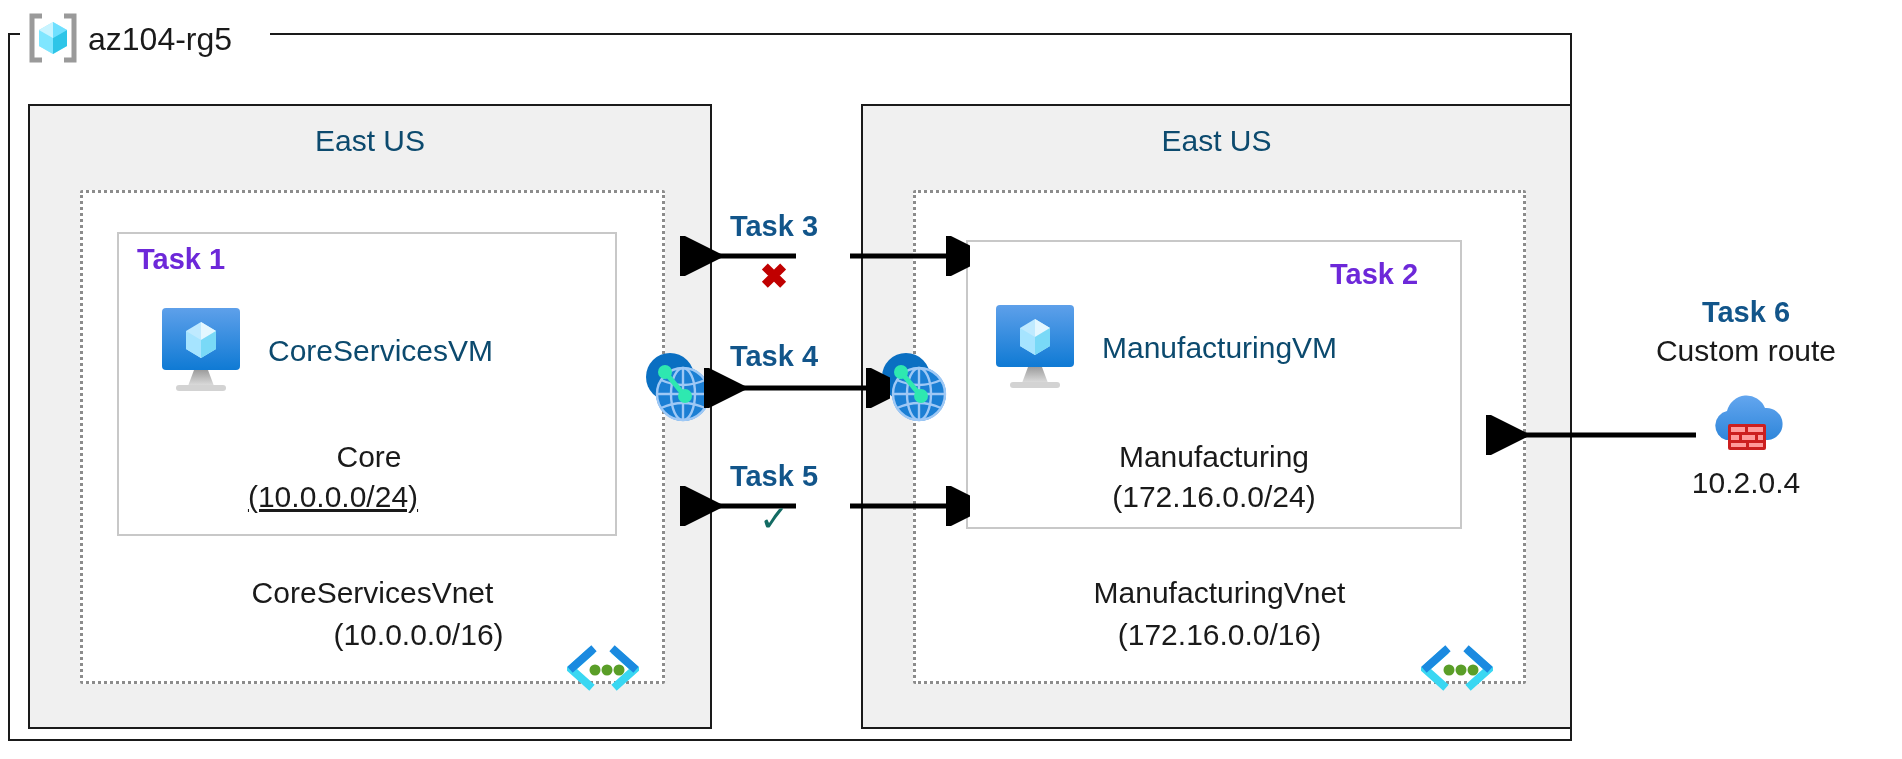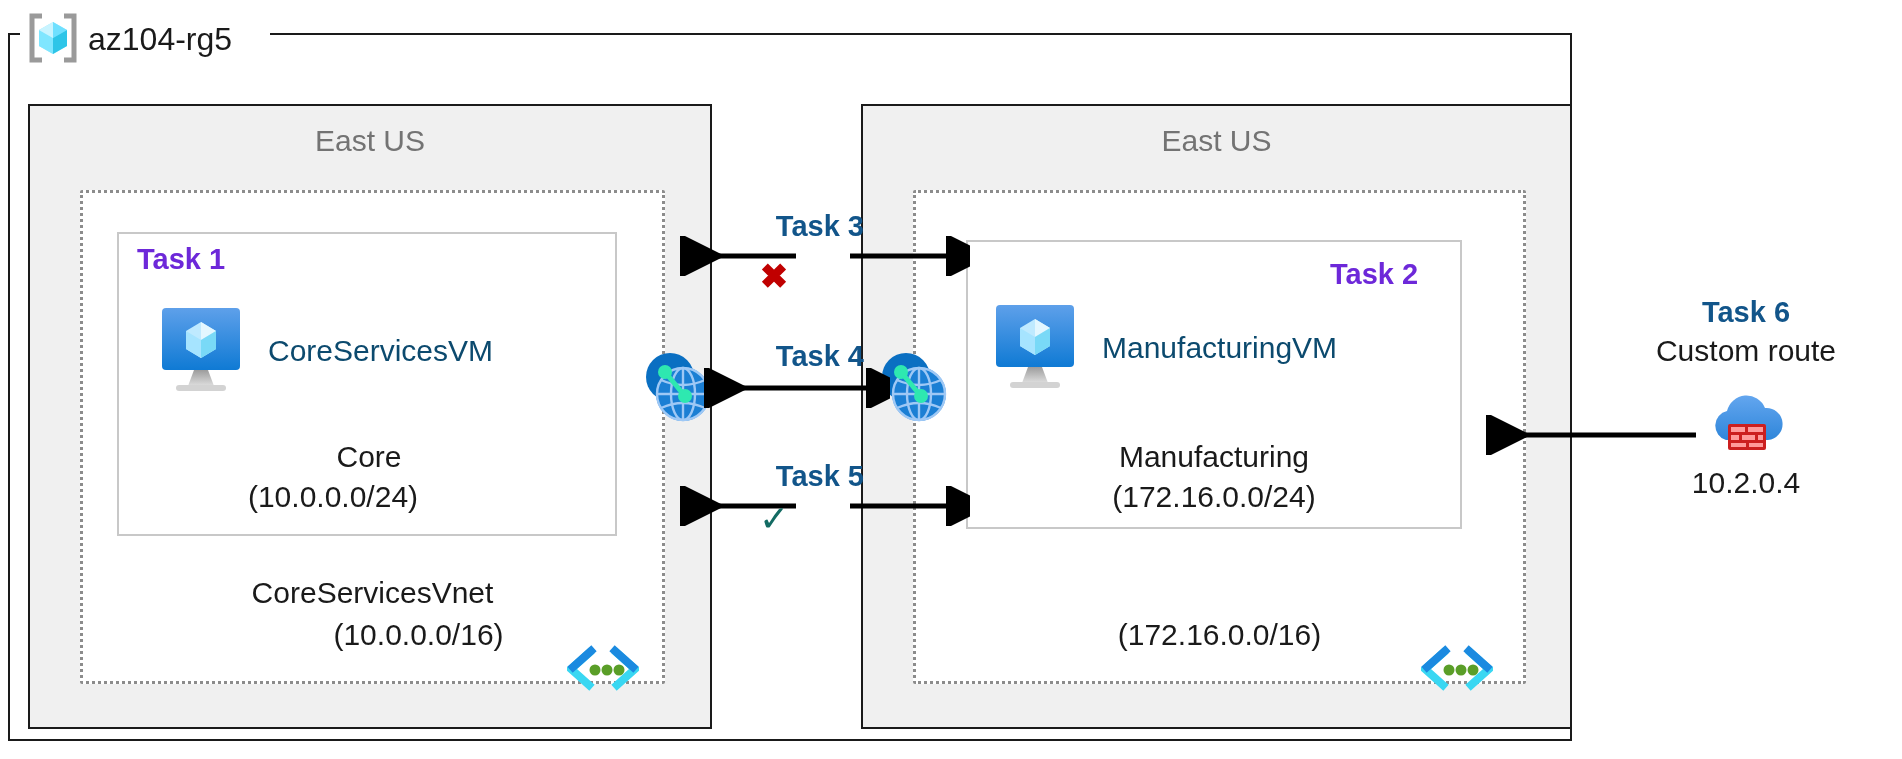--- a/index.html
+++ b/index.html
@@ -26,21 +26,21 @@
   }
 
   
   .region{
     position:absolute;background:#f0f0f0;border:2px solid #1a1a1a;box-sizing:border-box;
   }
   .region-left{left:28px;top:104px;width:684px;height:625px;}
   .region-right{left:861px;top:104px;width:711px;height:625px;}
   .region-title{
     position:absolute;top:18px;left:0;width:100%;text-align:center;
-    font-size:30px;color:#737373;
+    font-size:30px;color:#0c4a6e;
   }
 
   
   .vnet{
     position:absolute;border:3px dotted #8c8c8c;box-sizing:border-box;
     background:#ffffff;border-radius:2px;
   }
   .vnet-left{left:80px;top:190px;width:585px;height:494px;}
   .vnet-right{left:913px;top:190px;width:613px;height:494px;}
 
@@ -71,21 +71,21 @@
   .icon{display:block;}
   .vm-icon{width:82px;height:86px;}
   .vnet-bracket-icon{position:absolute;width:72px;height:48px;}
   .peer-icon{position:absolute;width:74px;height:74px;}
   .fw-icon{position:absolute;width:86px;height:66px;}
 
   
   .conn{position:absolute;}
   .conn-label{
     position:absolute;font-size:29px;font-weight:bold;color:#12558a;
-    white-space:nowrap;text-align:right;
+    white-space:nowrap;text-align:center;
   }
   .mark-x{
     position:absolute;font-size:34px;font-weight:bold;color:#c00000;
     white-space:nowrap;text-align:center;
   }
   .mark-check{
     position:absolute;font-size:36px;color:#136b63;
     white-space:nowrap;text-align:center;
   }
 
@@ -155,21 +155,21 @@
         <polygon points="41,32 56,23 56,41 41,50" fill="#79d9f7"></polygon>
         <polygon points="26,23 41,32 41,50 26,41" fill="#a6e4ff"></polygon>
         <path d="M34 62 h14 l6 16 h-26 z" fill="url(#standL)"></path>
         <rect x="16" y="77" width="50" height="6" rx="3" fill="#d3d3d3"></rect>
       </svg>
     </span>
     <span class="vm-name">CoreServicesVM</span>
   </div>
 
   <div class="subnet-caption" style="top:437px;left:117px;width:504px;">Core</div>
-  <div class="subnet-caption" style="top:477px;left:117px;width:432px;">(10.0.0.0/24)</div>
+  <div class="subnet-caption" style="top:477px;left:117px;width:432px;text-decoration:underline;">(10.0.0.0/24)</div>
 
   <div class="vnet-caption" style="top:572px;left:80px;width:585px;">CoreServicesVnet</div>
   <div class="vnet-caption" style="top:614px;left:80px;width:677px;">(10.0.0.0/16)</div>
 
   <div class="vnet-bracket-icon" style="left:567px;top:645px;">
     <svg class="icon" viewBox="0 0 72 48" width="72" height="48">
       <path d="M22 8 L4 24 L22 40" fill="none" stroke="#39d7f2" stroke-width="8" stroke-linecap="square"></path>
       <path d="M50 8 L68 24 L50 40" fill="none" stroke="#39d7f2" stroke-width="8" stroke-linecap="square"></path>
       <path d="M24 6 L6 22" fill="none" stroke="#1b8ae0" stroke-width="8" stroke-linecap="square"></path>
       <path d="M48 6 L66 22" fill="none" stroke="#1b8ae0" stroke-width="8" stroke-linecap="square"></path>
@@ -210,20 +210,21 @@
         <path d="M34 62 h14 l6 16 h-26 z" fill="url(#standR)"></path>
         <rect x="16" y="77" width="50" height="6" rx="3" fill="#d3d3d3"></rect>
       </svg>
     </span>
     <span class="vm-name">ManufacturingVM</span>
   </div>
 
   <div class="subnet-caption" style="top:437px;left:966px;width:496px;">Manufacturing</div>
   <div class="subnet-caption" style="top:477px;left:966px;width:496px;">(172.16.0.0/24)</div>
 
+  <div class="vnet-caption" style="top:572px;left:913px;width:613px;">ManufacturingVnet</div>
   <div class="vnet-caption" style="top:614px;left:913px;width:613px;">(172.16.0.0/16)</div>
 
   <div class="vnet-bracket-icon" style="left:1421px;top:645px;">
     <svg class="icon" viewBox="0 0 72 48" width="72" height="48">
       <path d="M22 8 L4 24 L22 40" fill="none" stroke="#39d7f2" stroke-width="8" stroke-linecap="square"></path>
       <path d="M50 8 L68 24 L50 40" fill="none" stroke="#39d7f2" stroke-width="8" stroke-linecap="square"></path>
       <path d="M24 6 L6 22" fill="none" stroke="#1b8ae0" stroke-width="8" stroke-linecap="square"></path>
       <path d="M48 6 L66 22" fill="none" stroke="#1b8ae0" stroke-width="8" stroke-linecap="square"></path>
       <circle cx="28" cy="25" r="5.5" fill="#5a9e28"></circle>
       <circle cx="40" cy="25" r="5.5" fill="#5a9e28"></circle>

